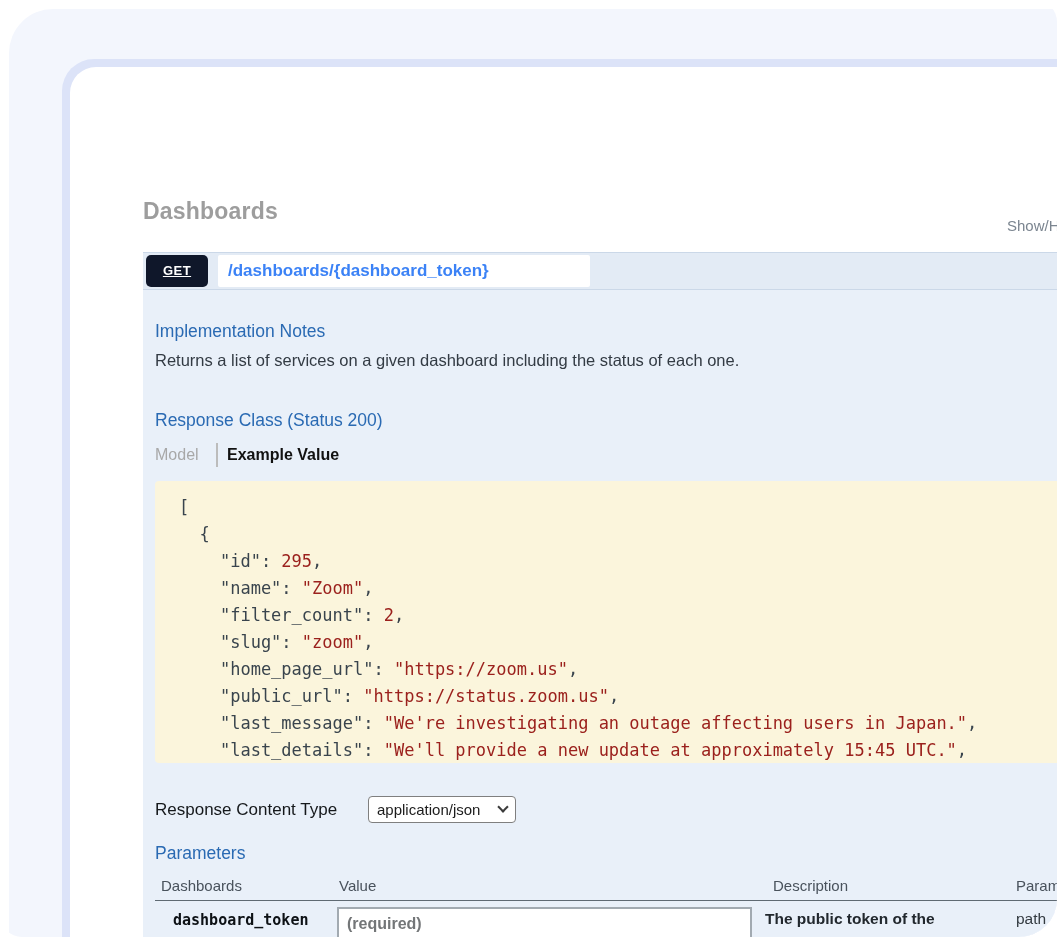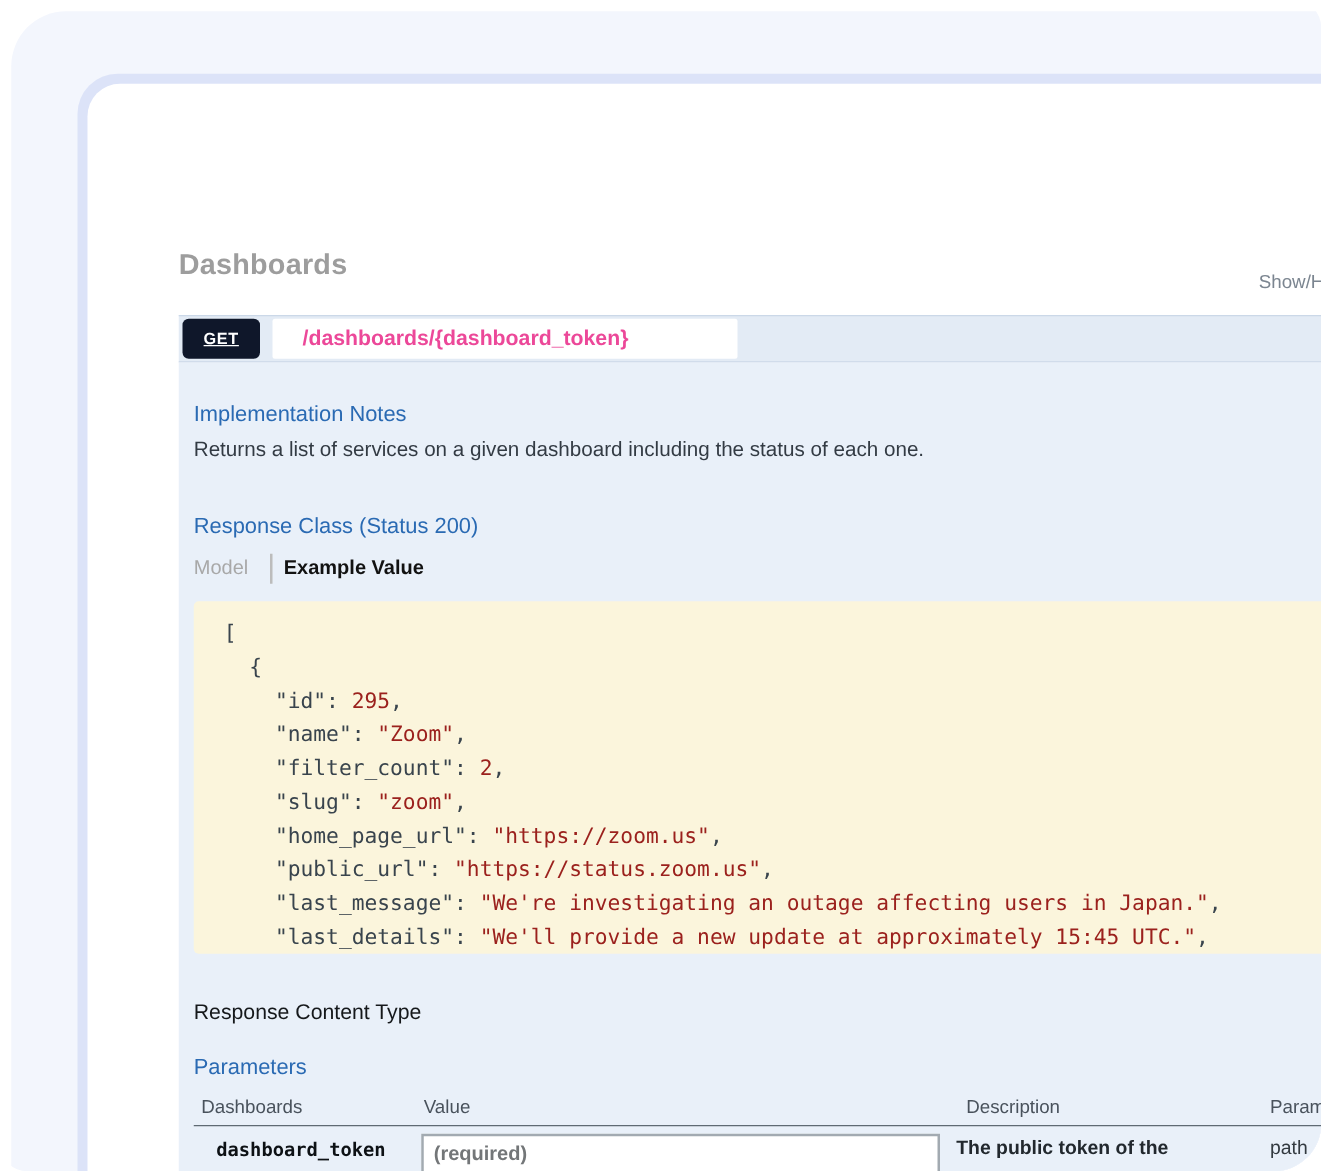--- a/index.html
+++ b/index.html
@@ -24,22 +24,22 @@
     position:absolute; left:143px; top:252px; right:-20px; height:38px;
     background:#e3ebf5; border-top:1px solid #cbd8e8; border-bottom:1px solid #cbd8e8;
   }
   .get-btn {
     position:absolute; left:146px; top:255px; width:62px; height:32px; border-radius:5px;
     background:#0f172a; color:#ffffff; font-size:13px; font-weight:700; letter-spacing:0.5px;
     line-height:32px; text-align:center; cursor:pointer;text-decoration:underline;
   }
   .path-box {
     position:absolute; left:218px; top:255px; width:372px; height:32px;
-    background:#ffffff; border-radius:2px; line-height:32px; padding-left:24px;
-    font-size:17px; font-weight:600; color:#ec4899; cursor:pointer; white-space:nowrap; overflow:hidden;
+    background:#ffffff; border-radius:2px; line-height:32px; padding-left:10px;
+    font-size:17px; font-weight:600; color:#3b82f6; cursor:pointer; white-space:nowrap; overflow:hidden;
   }
 
   
   .op-panel { position:absolute; left:143px; top:290px; right:-20px; bottom:-40px; background:#e9f0f9; }
 
   .h-blue { position:absolute; font-size:17.5px; color:#2a6ab3; white-space:nowrap; }
   .impl-heading { left:155px; top:321px; }
   .impl-body { position:absolute; left:155px; top:351px; font-size:16.5px; color:#333b44; white-space:nowrap; }
   .resp-heading { left:155px; top:410px; }
 
@@ -106,20 +106,24 @@
 
   <div class="h-blue resp-heading">Response Class (Status 200)</div>
 
   <div class="tab-model">Model</div>
   <div class="tab-sep"></div>
   <div class="tab-example">Example Value</div>
 
   <div class="code-block"><div><span>[</span></div><div><span>  {</span></div><div><span>    "id": </span><span class="tok-r">295</span><span>,</span></div><div><span>    "name": </span><span class="tok-r">"Zoom"</span><span>,</span></div><div><span>    "filter_count": </span><span class="tok-r">2</span><span>,</span></div><div><span>    "slug": </span><span class="tok-r">"zoom"</span><span>,</span></div><div><span>    "home_page_url": </span><span class="tok-r">"https://zoom.us"</span><span>,</span></div><div><span>    "public_url": </span><span class="tok-r">"https://status.zoom.us"</span><span>,</span></div><div><span>    "last_message": </span><span class="tok-r">"We're investigating an outage affecting users in Japan."</span><span>,</span></div><div><span>    "last_details": </span><span class="tok-r">"We'll provide a new update at approximately 15:45 UTC."</span><span>,</span></div></div>
 
   <div class="rct-label">Response Content Type</div>
+  <div class="rct-select">
+    <span>application/json</span>
+    <span class="chev"></span>
+  </div>
 
   <div class="h-blue params-heading">Parameters</div>
 
   <div class="th th1">Dashboards</div>
   <div class="th th2">Value</div>
   <div class="th th3">Description</div>
   <div class="th th4">Parameter Type</div>
   <div class="th-line"></div>
 
   <div class="param-name">dashboard_token</div>

